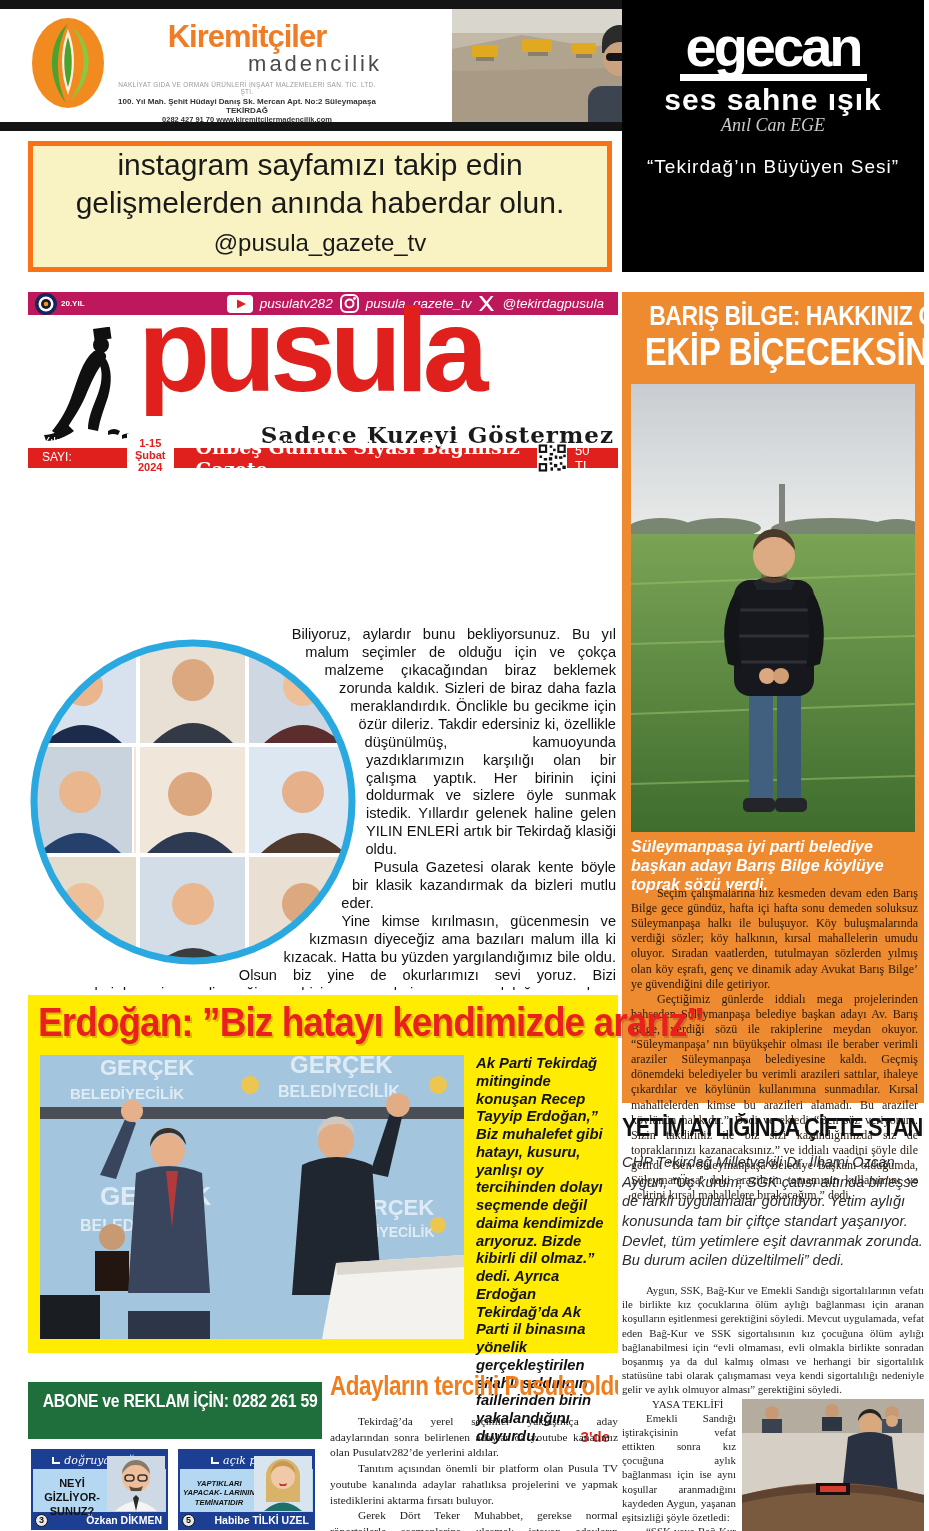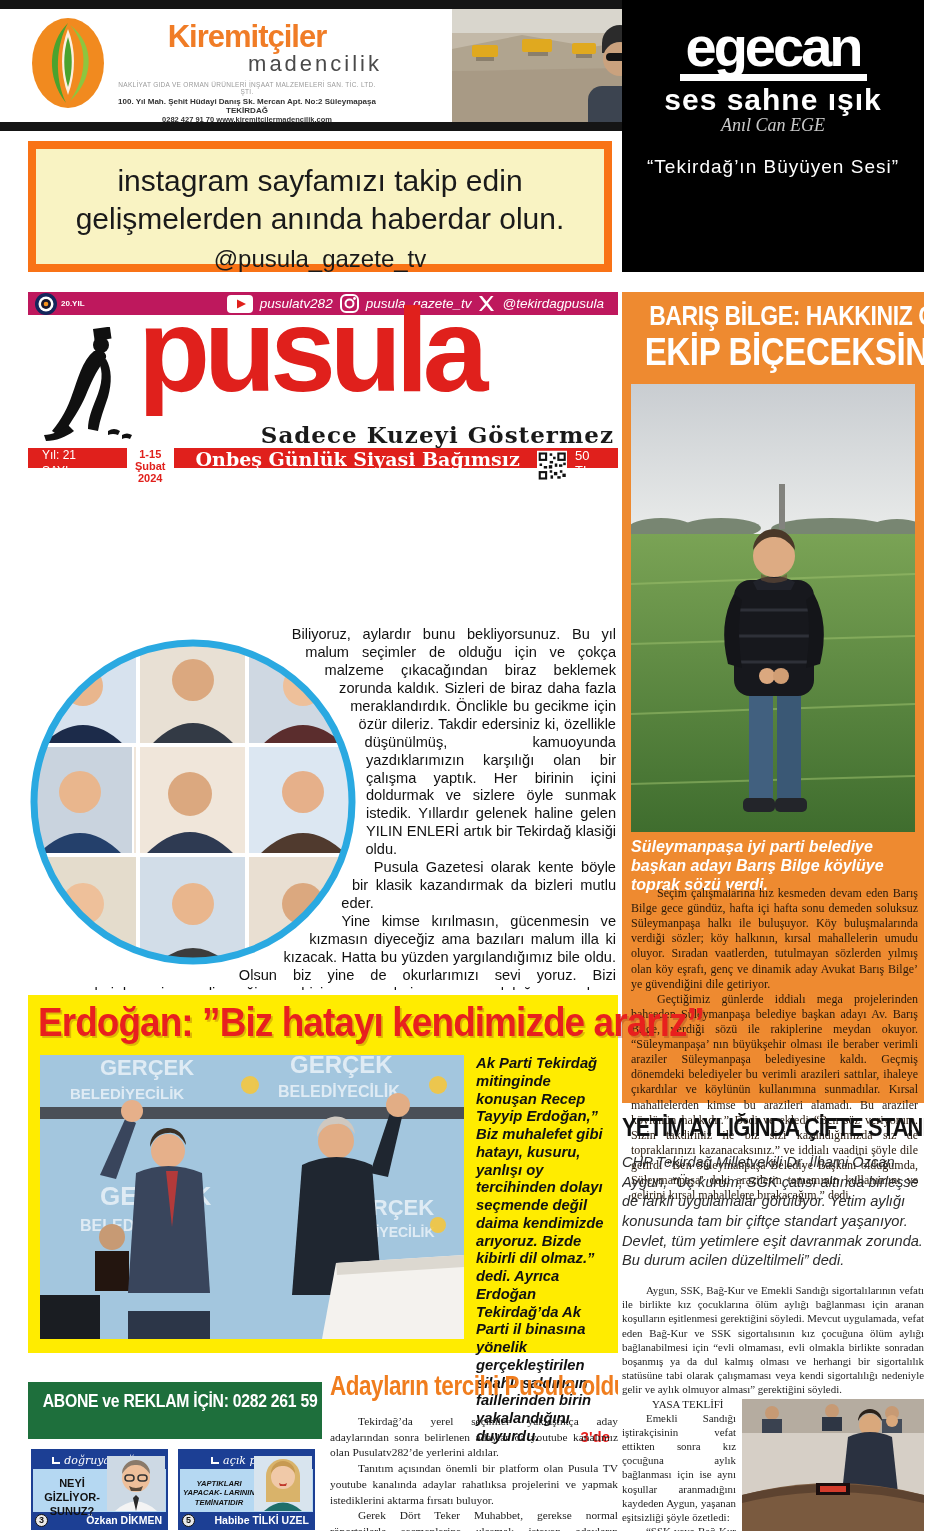--- a/index.html
+++ b/index.html
@@ -25,40 +25,40 @@
   .eg-title { font-size:56px; font-weight:bold; letter-spacing:-3px; line-height:.9;
     display:inline-block; border-bottom:7px solid #fff; padding:0 6px 2px 6px; }
   .eg-sub { font-size:30px; font-weight:bold; letter-spacing:1px; margin-top:2px; }
   .eg-person { font-family:"Liberation Serif", serif; font-style:italic; color:#c9c9c9; font-size:18px; margin-top:-2px; }
   .eg-slogan { font-size:19px; margin-top:20px; letter-spacing:1px; }
   .eg-phone { font-size:33px; font-weight:bold; margin-top:16px; letter-spacing:1px; }
   .eg-addr { font-family:"Liberation Serif", serif; font-weight:bold; font-size:9px; margin-top:8px; line-height:1.45; }
 
   
   .insta-banner { position:absolute; left:28px; top:141px; width:584px; height:131px;
-    background:#f9f3c3; border:8px solid #f97316; text-align:center; color:#1a1a1a; padding-top:13px; }
+    background:#f9f3c3; border:5px solid #f97316; text-align:center; color:#1a1a1a; }
   .ib-line { font-size:30px; line-height:1.25; }
   .ib-handle { font-size:24px; margin-top:8px; }
 
   
   .masthead { position:absolute; left:28px; top:292px; width:590px; height:192px; }
   .mast-top { position:absolute; left:0; top:0; width:590px; height:23px; background:#be185d;
     display:flex; align-items:center; }
   .mast-anniv { display:flex; align-items:center; gap:3px; margin-left:6px; }
   .anniv-label { color:#fff; font-size:8px; font-weight:bold; }
   .mast-social { margin-left:auto; display:flex; align-items:center; gap:7px; padding-right:14px;
     color:#fff; font-style:italic; font-size:13.5px; }
   .mast-mid { position:absolute; left:0; top:33px; width:590px; height:123px; background:#fff; }
   .ataturk { position:absolute; left:10px; top:2px; }
   .pusula-logo { position:absolute; left:110px; top:-34px; width:480px; 
     color:#e0201c; font-weight:bold; font-size:118px; letter-spacing:-6px; line-height:1; }
   .mast-slogan { position:absolute; right:4px; bottom:0px; font-family:"DejaVu Serif", serif;
     font-weight:bold; font-size:23px; color:#1a1a1a; letter-spacing:1px; }
   .mast-bot { position:absolute; left:0; top:156px; width:590px; height:20px; background:#e0201c;
-    display:flex; align-items:flex-start; color:#fff; }
+    display:flex; align-items:center; color:#fff; }
   .mb-issue { font-size:12px; line-height:1.3; margin-left:14px; }
   .mb-datebox { background:#fff; color:#e0201c; font-size:11px; font-weight:bold; text-align:center;
     line-height:1.1; padding:3px 8px; margin-left:40px; position:relative; top:-3px; }
   .mb-tagline { font-family:"DejaVu Serif", serif; font-weight:bold; font-size:19px; margin-left:22px; }
   .mb-qr { margin-left:auto; }
   .mb-price { font-size:13px; margin:0 12px 0 8px; }
 
   
   .col-right { position:absolute; left:622px; top:292px; width:302px; height:811px; background:#ee8a30; }
   .bilge-h1, .bilge-h2 { color:#fff; font-weight:800; text-align:center; white-space:nowrap; }

